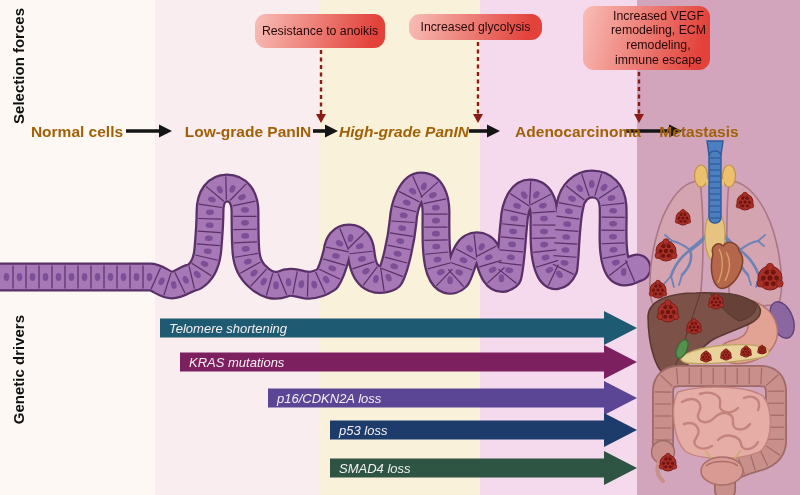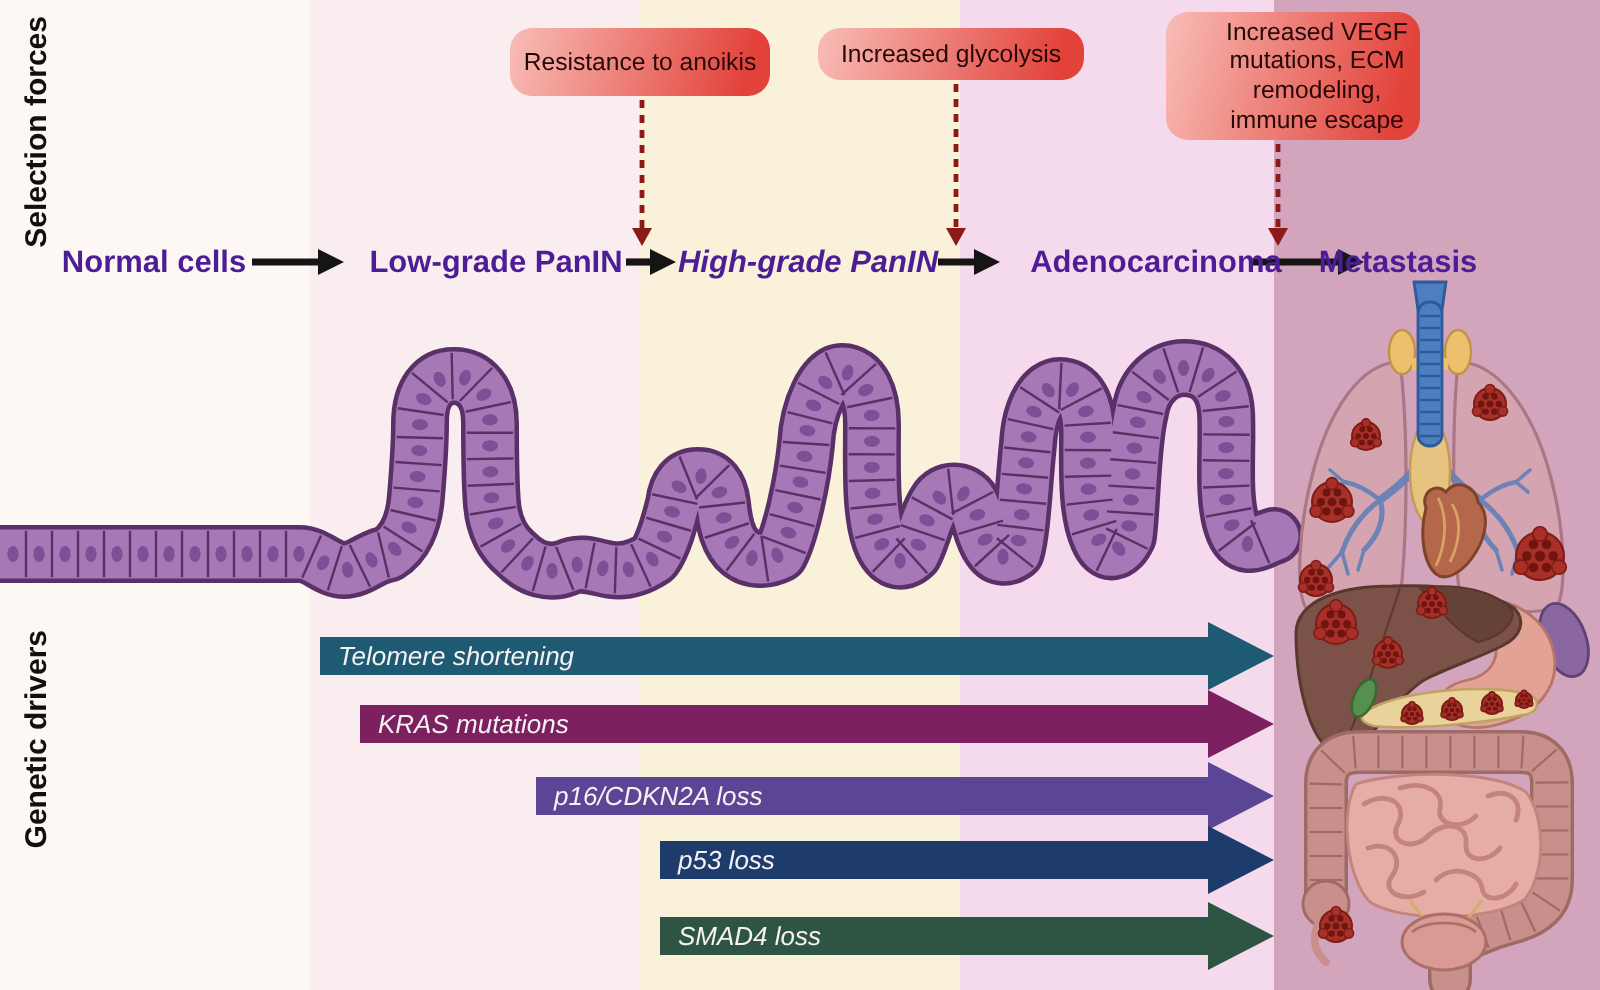--- a/index.html
+++ b/index.html
@@ -1,20 +1,20 @@
 <!DOCTYPE html>
 <html><head>
 <meta charset="utf-8">
 <style>
   html,body{margin:0;padding:0}
   .canvas{position:relative;width:800px;height:495px;overflow:hidden;font-family:"Liberation Sans",sans-serif;background:#fdf8f3}
   .band{position:absolute;top:0;height:100%}
   #art{position:absolute;left:0;top:0;display:block}
   .vlabel{position:absolute;writing-mode:vertical-rl;transform:rotate(180deg);font-weight:700;font-size:15px;color:#101010;white-space:nowrap}
-  .stage-label{position:absolute;top:123px;transform:translateX(-50%);font-weight:700;font-size:15.5px;color:#4c1d95;white-space:nowrap}
+  .stage-label{position:absolute;top:123px;transform:translateX(-50%);font-weight:700;font-size:15.5px;color:#a16207;white-space:nowrap}
   .force-box{position:absolute;border-radius:11px;color:#260808;font-weight:500;font-size:12.3px;line-height:14.6px;display:flex;flex-direction:column;align-items:center;justify-content:center;text-align:center;padding:2px 4px;box-sizing:border-box}
 </style>
 </head>
 <body>
 
 <div class="canvas">
   <div id="bands">
       <div class="band" style="left: 0px; width: 155px; background: rgb(253, 248, 243);"></div>
       <div class="band" style="left: 155px; width: 165px; background: rgb(249, 237, 240);"></div>
       <div class="band" style="left: 320px; width: 160px; background: rgb(250, 241, 218);"></div>
@@ -531,18 +531,18 @@
     </div>
   <div id="force-boxes">
       <div class="force-box" style="left: 255px; top: 14px; width: 130px; height: 34px; background: linear-gradient(105deg, rgb(248, 190, 183) 0%, rgb(226, 66, 58) 90%);">
         <span>Resistance to anoikis</span>
       </div>
       <div class="force-box" style="left: 409px; top: 14px; width: 133px; height: 26px; background: linear-gradient(105deg, rgb(248, 190, 183) 0%, rgb(226, 66, 58) 90%);">
         <span>Increased glycolysis</span>
       </div>
       <div class="force-box" style="left: 583px; top: 6px; width: 127px; height: 64px; background: linear-gradient(105deg, rgb(248, 190, 183) 0%, rgb(226, 66, 58) 90%); padding-left: 28px;">
         <span>Increased VEGF</span>
-        <span>mutations, ECM</span>
+        <span>remodeling, ECM</span>
         <span>remodeling,</span>
         <span>immune escape</span>
       </div>
     </div>
 </div>
 
 </body></html>

